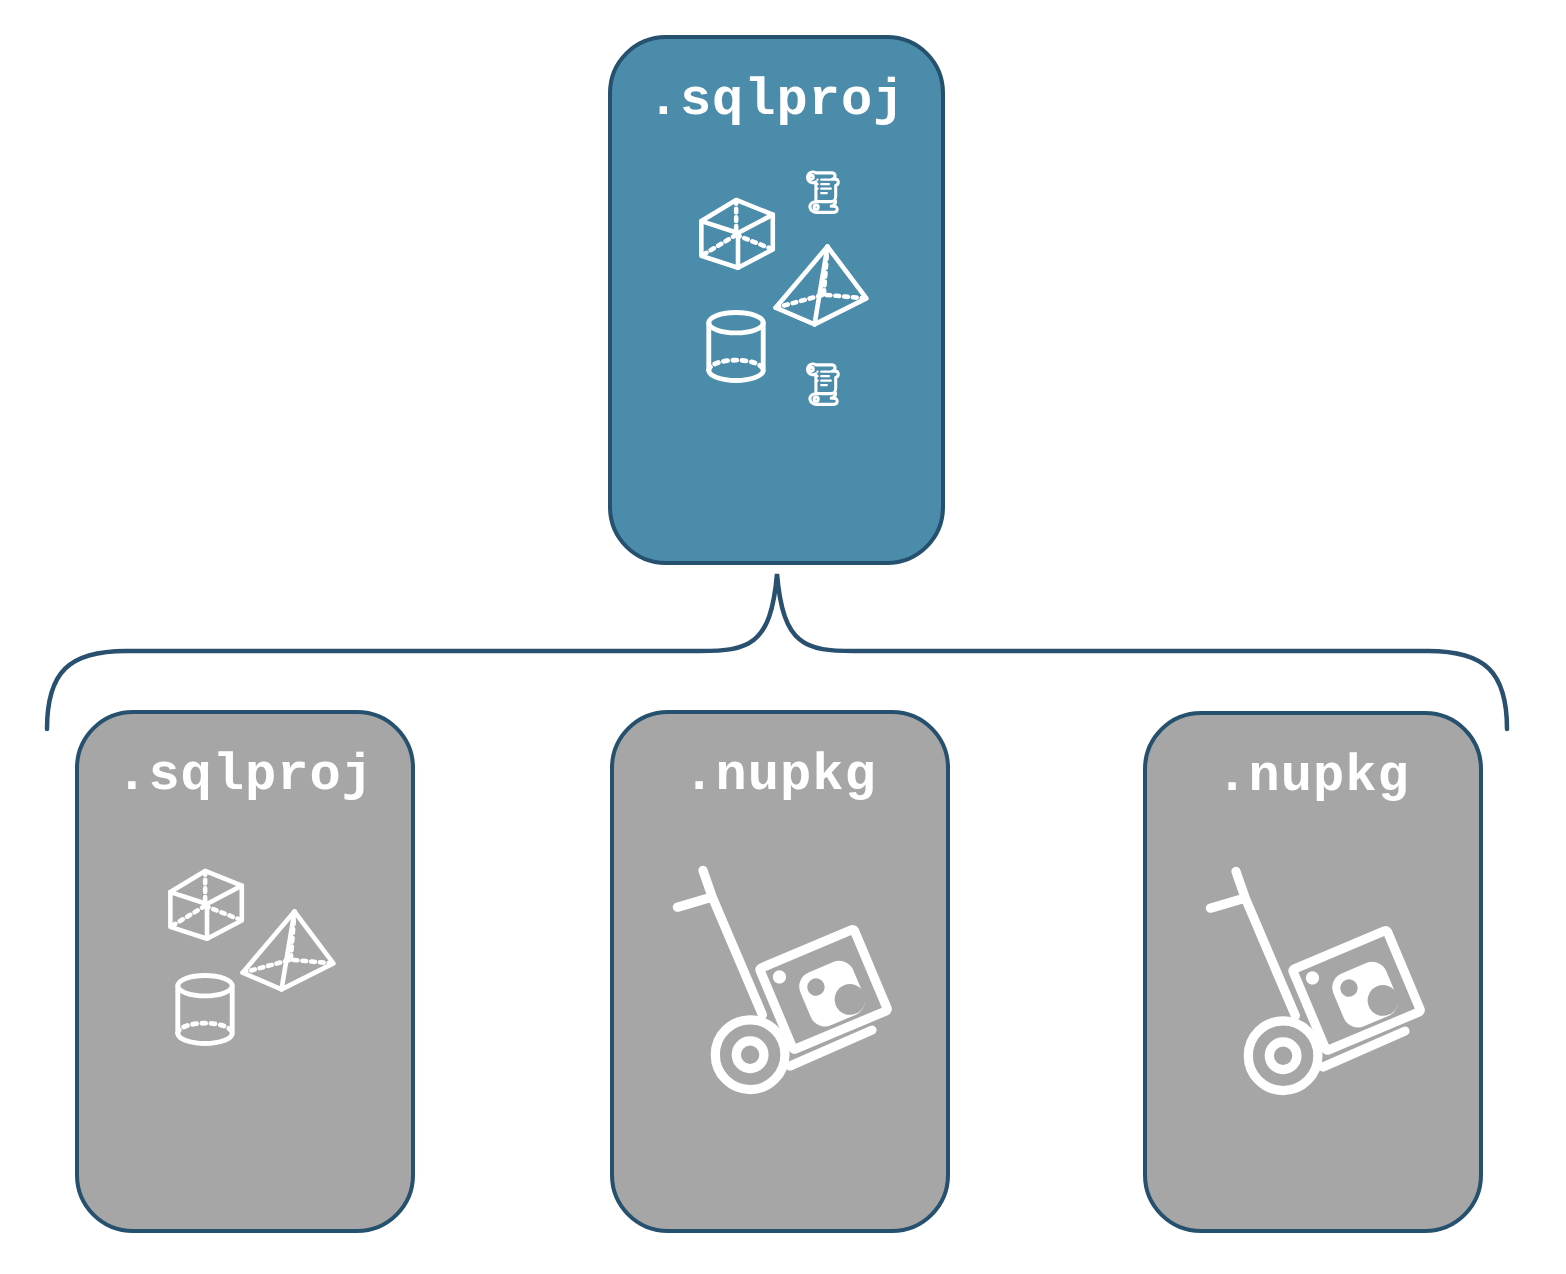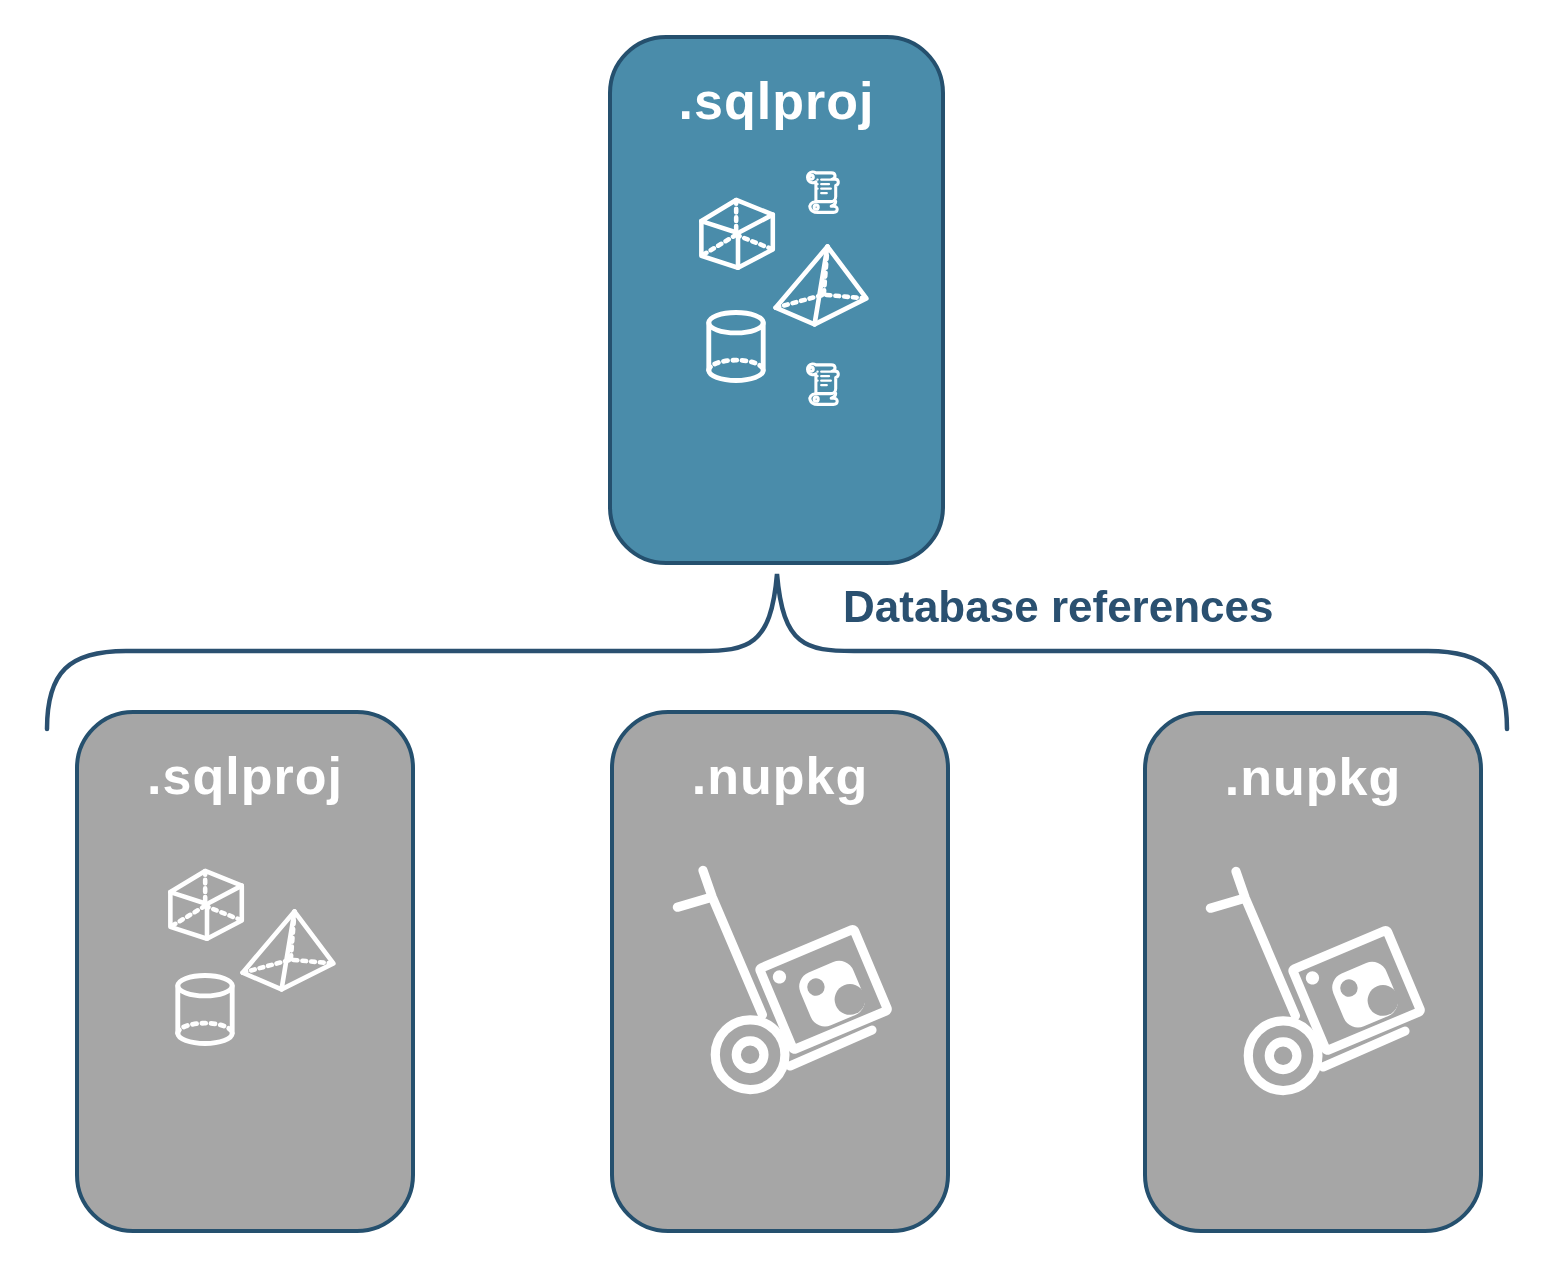--- a/index.html
+++ b/index.html
@@ -1,18 +1,18 @@
 <!DOCTYPE html>
 <html><head>
 <meta charset="utf-8">
 <style>
   html,body{margin:0;padding:0;background:#fff;}
   #canvas{
     position:relative;width:1566px;height:1274px;background:#ffffff;overflow:hidden;
-    font-family:Liberation Sans, sans-serif;
+    font-family:Liberation Mono, monospace;
   }
   .node{
     position:absolute;box-sizing:border-box;border:4px solid #25506e;border-radius:58px;
   }
   .node.blue{background:#4a8caa;}
   .node.gray{background:#a6a6a6;}
   .node-title{
     position:absolute;left:0;right:0;top:32px;text-align:center;
     font-size:52px;font-weight:700;color:#ffffff;letter-spacing:1px;
   }
@@ -112,21 +112,20 @@
         <use href="#sym-cylinder"></use>
       </svg>
     <svg class="icon i-scroll2" viewBox="0 0 60 60">
         <use href="#sym-scroll"></use>
       </svg>
   </div>
 
   <svg id="brace-svg" viewBox="0 0 1566 1274">
     <path d="M47 729 C 47 672 69 651 126 651 L 700 651 C 748 651 771 646 777 574 C 783 646 806 651 854 651 L 1428 651 C 1485 651 1507 672 1507 729" fill="none" stroke="#2a5070" stroke-width="4.5" stroke-linecap="round"></path>
   </svg>
-  <div id="connector-label">Database references</div>
 
   <div id="child-0" class="node gray">
     <div class="node-title">.sqlproj</div>
     <svg class="icon i-cube" viewBox="0 0 100 95">
         <use href="#sym-cube"></use>
       </svg>
     <svg class="icon i-pyr" viewBox="0 0 110 95">
         <use href="#sym-pyramid"></use>
       </svg>
     <svg class="icon i-cyl" viewBox="0 0 70 80">

